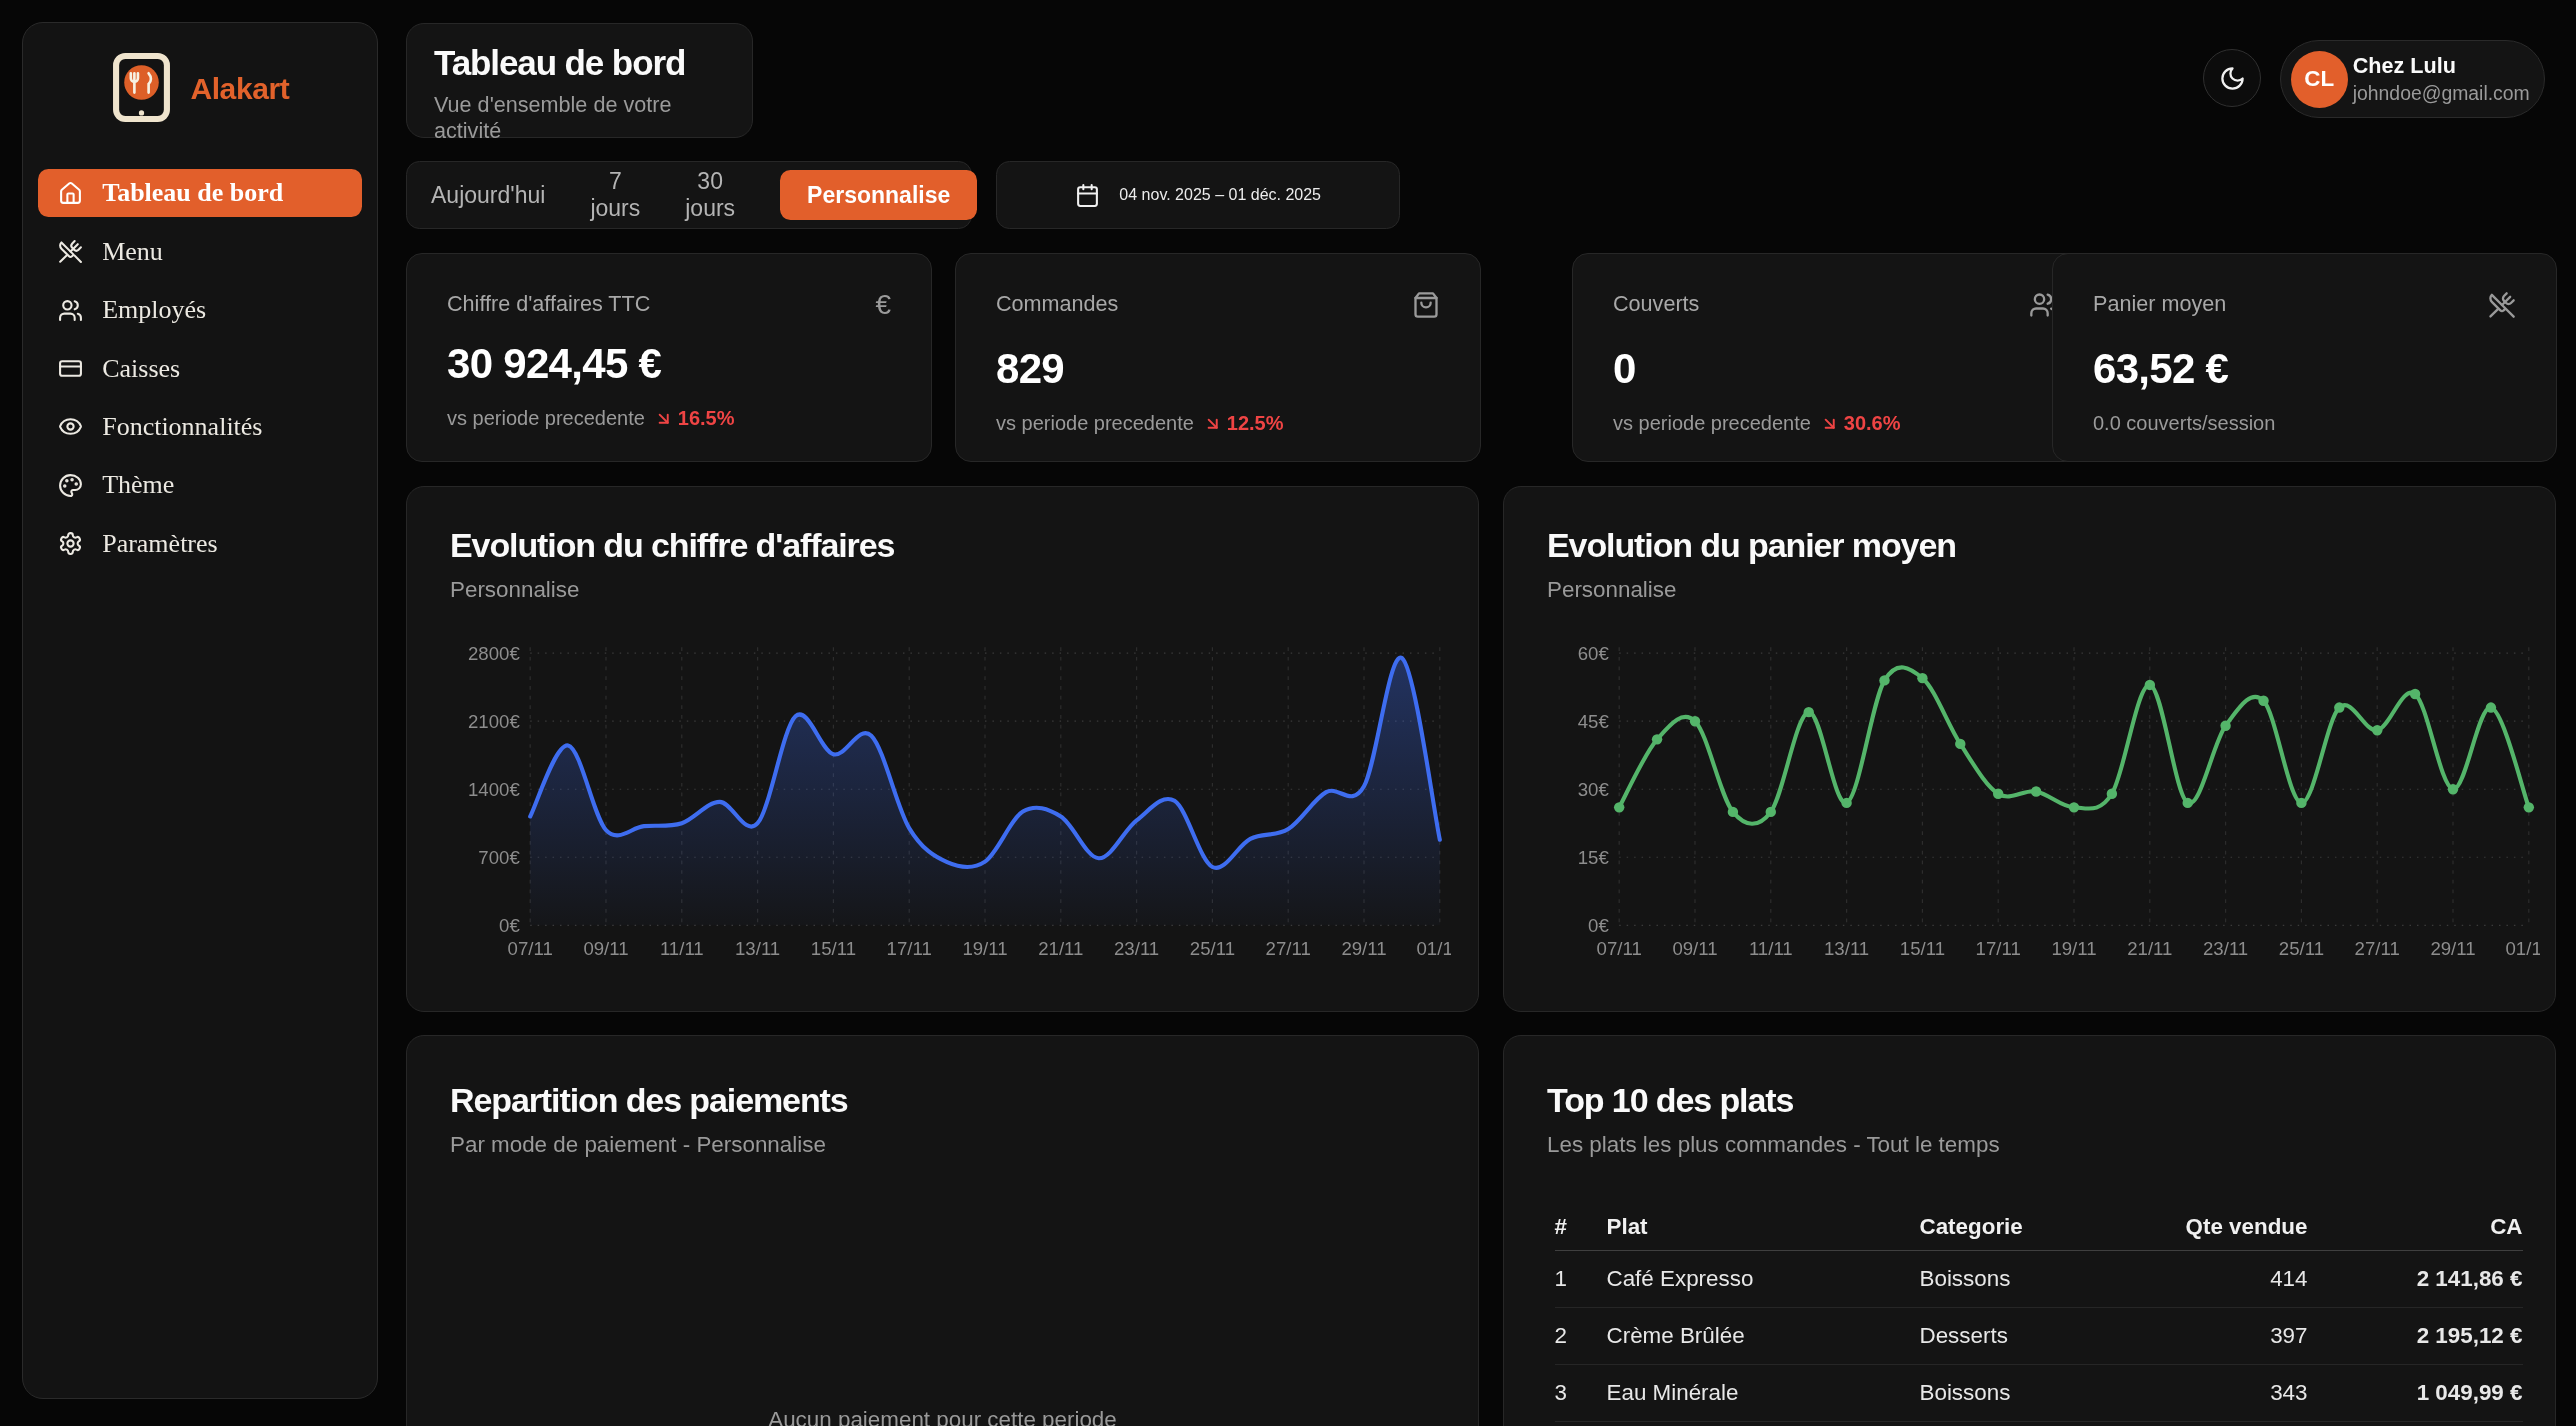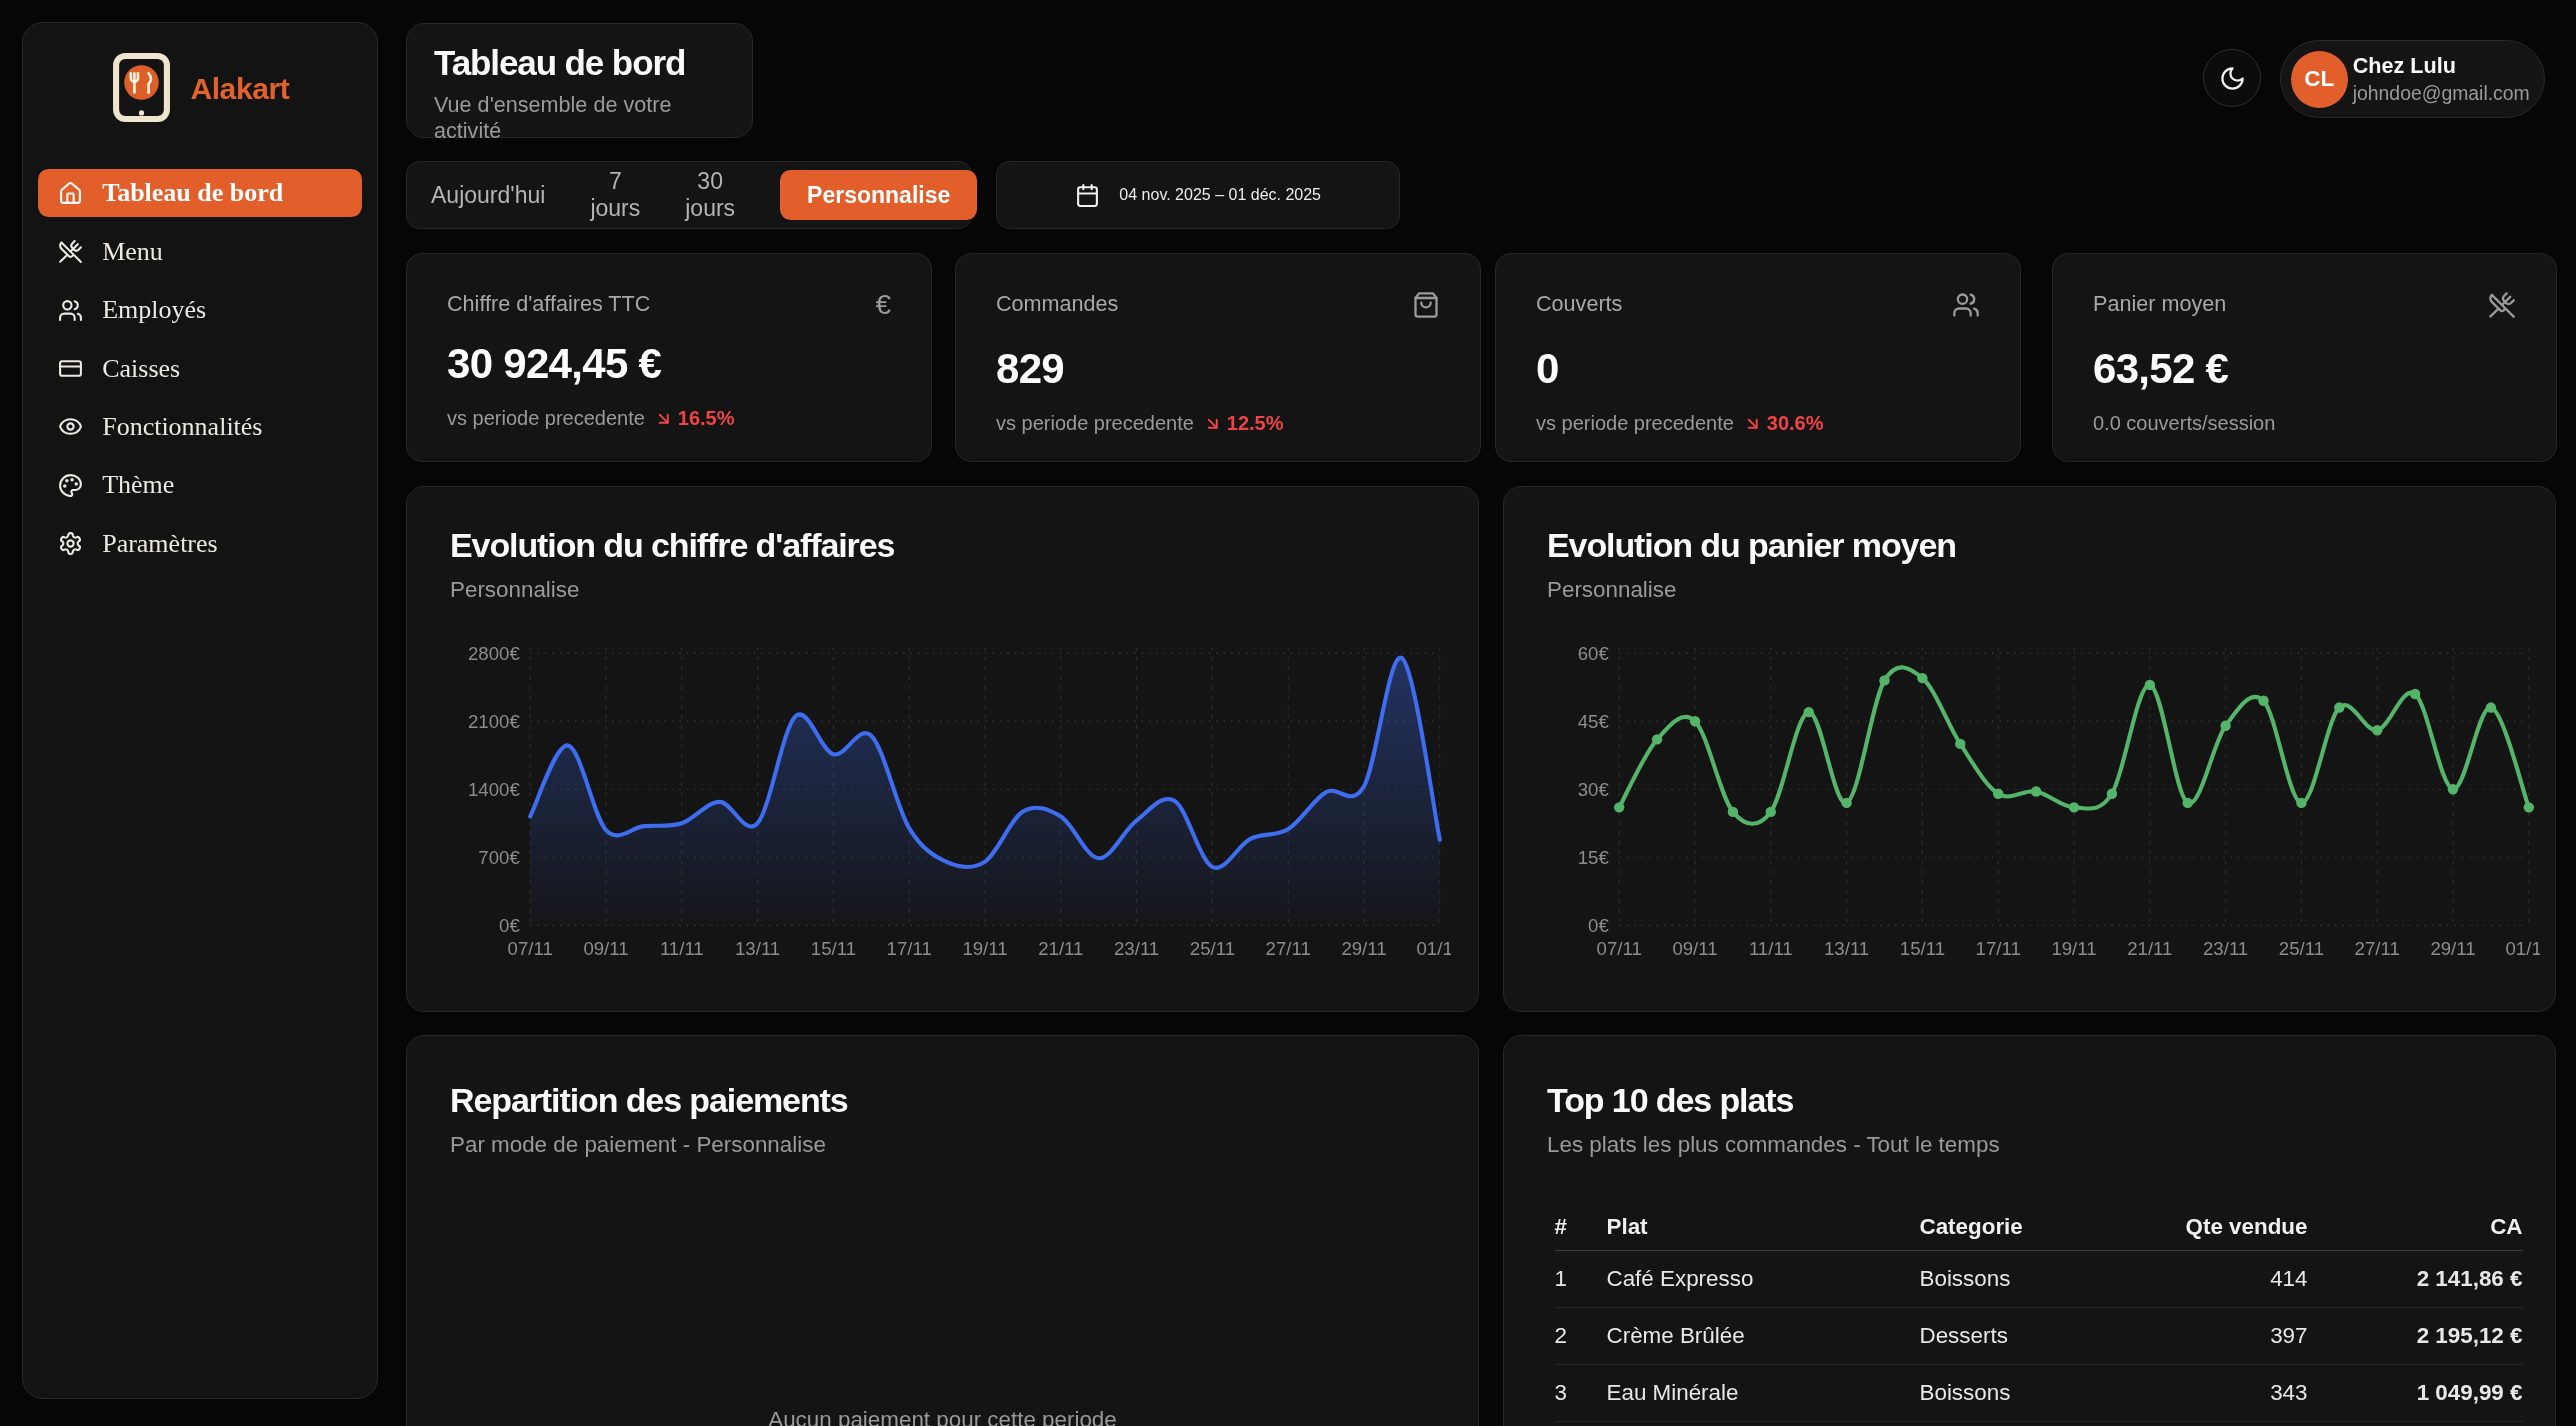--- a/index.html
+++ b/index.html
@@ -227,21 +227,21 @@
     <span class="delta">
       <svg fill="none" stroke="#ef4444" stroke-width="2.4" stroke-linecap="round" stroke-linejoin="round" viewBox="0 0 24 24">
           <path d="m7 7 10 10"></path>
           <path d="M17 7v10H7"></path>
         </svg>
       <span>12.5%</span>
     </span>
   </div>
 </div>
 
-<div class="card kpi" style="left:1495px">
+<div class="card kpi" style="left:1572px">
   <div class="kpi-top">
     <span class="kpi-label">Couverts</span>
     <span class="kpi-icon">
       <svg fill="none" stroke="currentColor" stroke-width="2" stroke-linecap="round" stroke-linejoin="round" viewBox="0 0 24 24">
           <path d="M16 21v-2a4 4 0 0 0-4-4H6a4 4 0 0 0-4 4v2"></path>
           <circle cx="9" cy="7" r="4"></circle>
           <path d="M22 21v-2a4 4 0 0 0-3-3.87"></path>
           <path d="M16 3.13a4 4 0 0 1 0 7.75"></path>
         </svg>
     </span>

